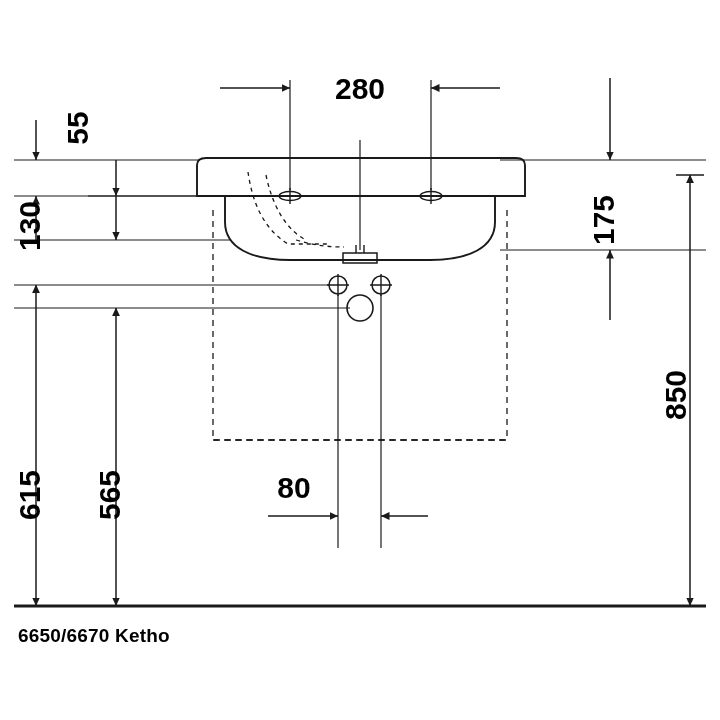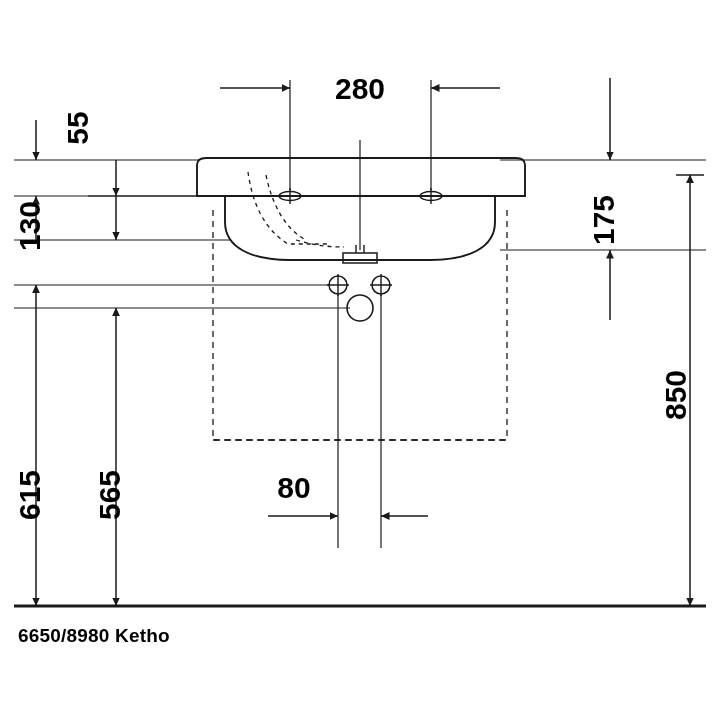--- a/index.html
+++ b/index.html
@@ -181,15 +181,15 @@
 
       <text x="686" y="395" font-size="30" text-anchor="middle" transform="rotate(-90 686 395)">850</text>
 
       <text x="360" y="99" font-size="30" text-anchor="middle">280</text>
 
       <text x="294" y="498" font-size="30" text-anchor="middle">80</text>
     </g>
 
   </svg>
 
-  <div class="caption">6650/8980 Ketho</div>
+  <div class="caption">6650/6670 Ketho</div>
 
 </div>
 
 </body></html>

